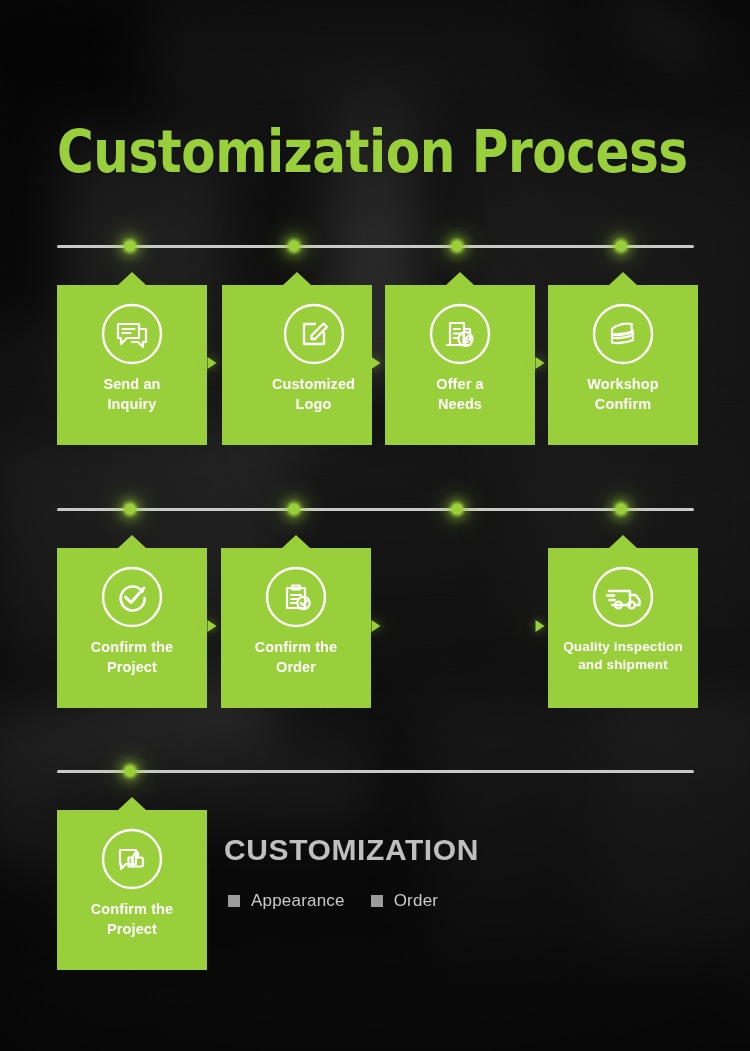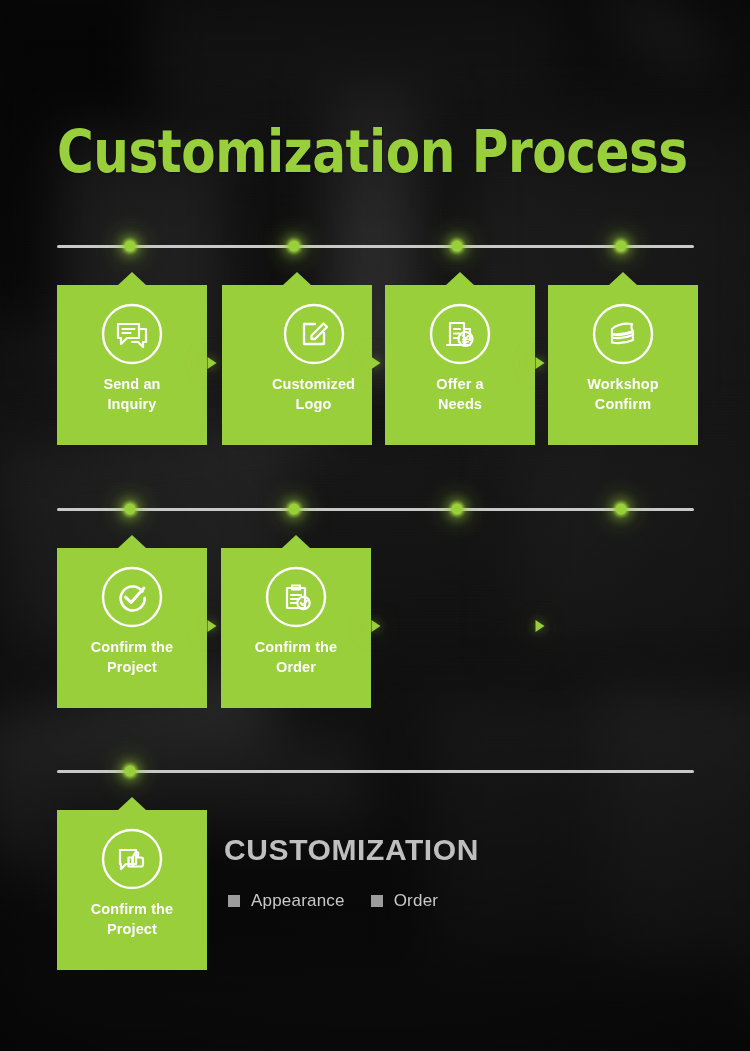--- a/index.html
+++ b/index.html
@@ -231,20 +231,34 @@
         </svg>
       </div>
       <div class="label"><span>Confirm the</span><br><span>Order</span></div>
     </div>
 
     <div class="arrow" style="left:376px;top:78px;"></div>
 
 
     <div class="arrow" style="left:540px;top:78px;"></div>
 
+    <div class="card" style="left:548px;">
+      <div class="notch"></div>
+      <div class="icon">
+        <svg viewBox="0 0 62 62" fill="none" stroke="#fff" stroke-width="2.4" stroke-linecap="round" stroke-linejoin="round">
+          <circle cx="31" cy="31" r="29"></circle>
+          <path d="M24 25h14v14H20" stroke-width="2.4"></path>
+          <path d="M38 29h5.5l4 5v5h-4" stroke-width="2.4"></path>
+          <circle cx="26.5" cy="39" r="3.4" stroke-width="2.3"></circle>
+          <circle cx="39.5" cy="39" r="3.4" stroke-width="2.3"></circle>
+          <path d="M17 25h5M15 29.5h7M17.5 34h5" stroke-width="2.6"></path>
+        </svg>
+      </div>
+      <div class="label tight"><span>Quality inspection</span><br><span>and shipment</span></div>
+    </div>
   </div>
 
   <div class="rail short" style="top:770px;"></div>
   <div class="dot" style="left:130px;top:771px;"></div>
 
   <div class="row" style="top:810px;">
     <div class="card" style="left:57px;">
       <div class="notch"></div>
       <div class="icon">
         <svg viewBox="0 0 62 62" fill="none" stroke="#fff" stroke-width="2.4" stroke-linecap="round" stroke-linejoin="round">

